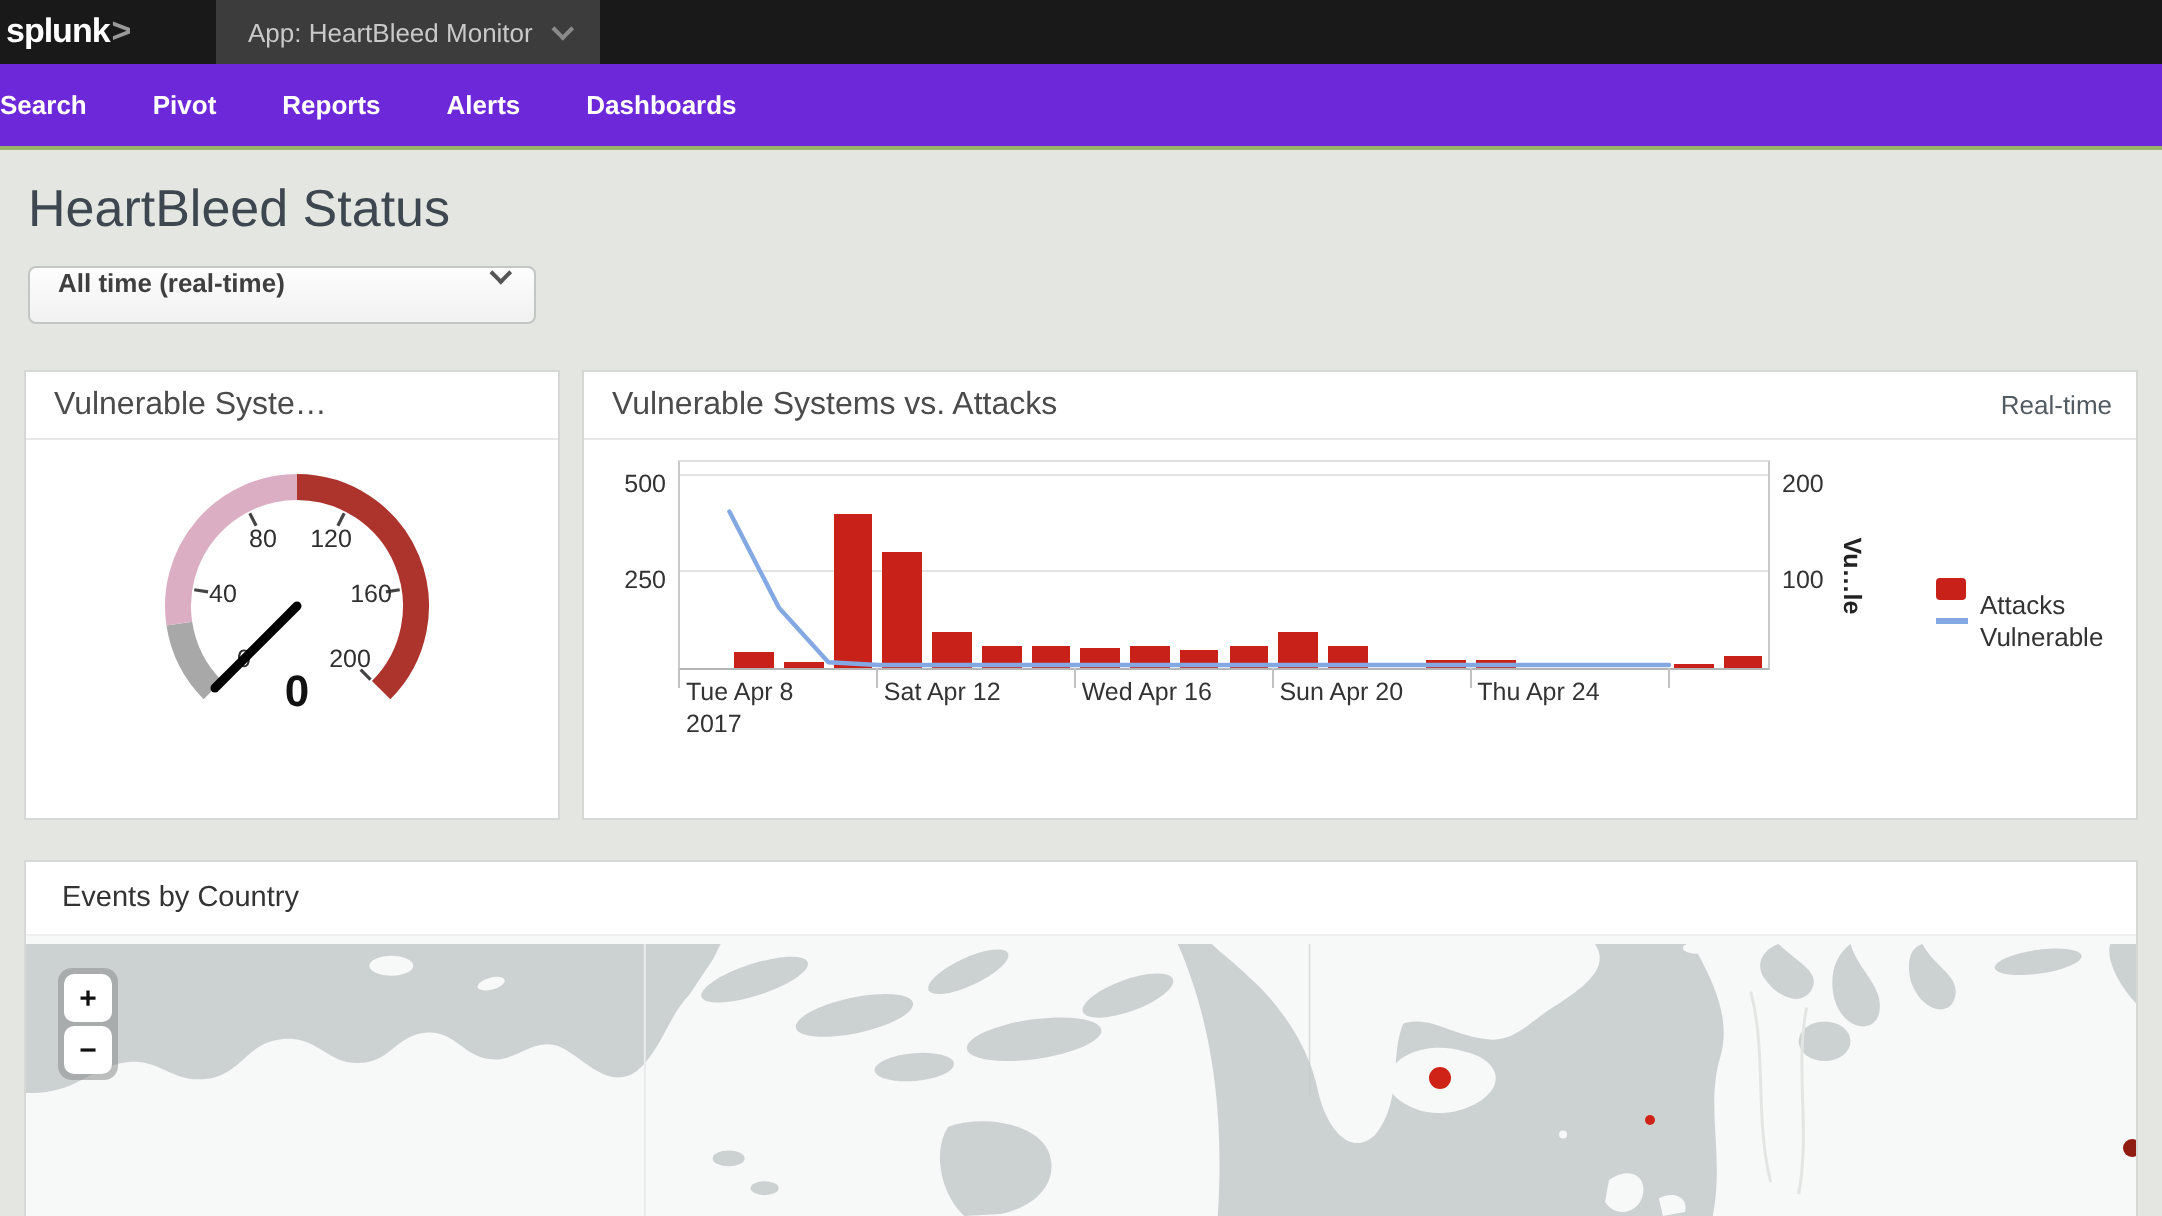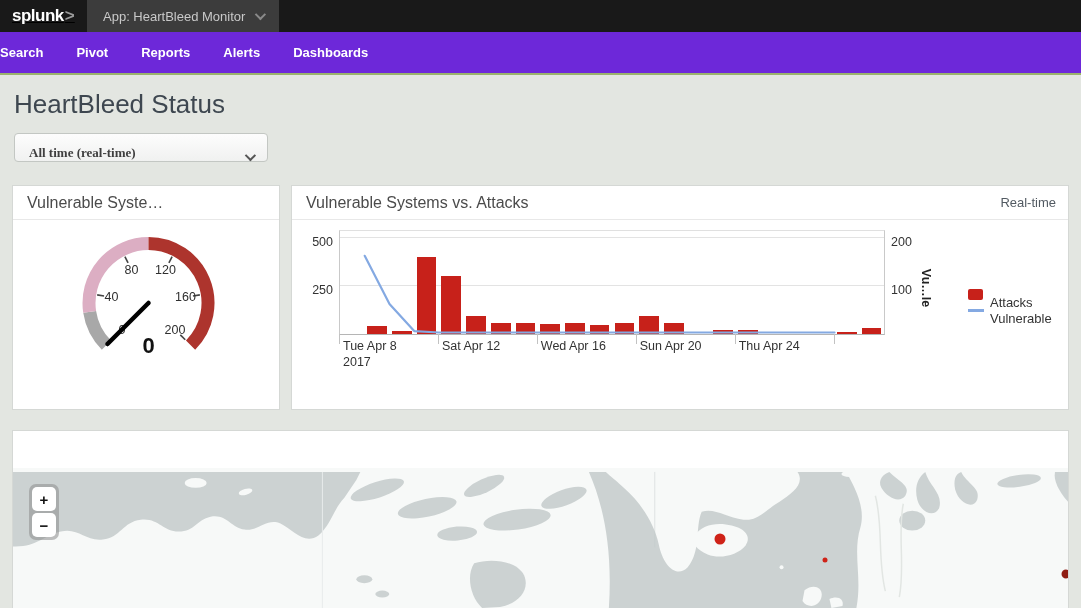--- a/index.html
+++ b/index.html
@@ -3,34 +3,34 @@
 <meta charset="utf-8">
 <style>
   html,body{margin:0;padding:0;}
   body{
     width:1081px;height:608px;overflow:hidden;background:#e3e6e1;
     font-family:"Liberation Sans","DejaVu Sans",sans-serif;
     -webkit-font-smoothing:antialiased;position:relative;
   }
   
   .topbar{height:32px;background:#191919;display:flex;align-items:stretch;}
-  .logo{width:87px;display:flex;align-items:center;padding-left:12px;box-sizing:border-box;cursor:pointer;text-decoration:underline;}
+  .logo{width:108px;display:flex;align-items:center;padding-left:3px;box-sizing:border-box;cursor:pointer;}
   .logo .word{color:#fff;font-weight:bold;font-size:17px;letter-spacing:-0.5px;}
   .logo .gt{color:#9a9a9a;font-weight:bold;font-size:17px;margin-left:1px;}
   .appmenu{background:#3c3c3c;display:flex;align-items:center;padding:4px 16px;cursor:pointer;}
   .appmenu .lbl{color:#c9c9c9;font-size:13px;}
   .chev{display:inline-block;width:6px;height:6px;border-right:2px solid #8a8a8a;border-bottom:2px solid #8a8a8a;transform:rotate(45deg) translateY(-2px);margin-left:10px;}
   
   .navbar{height:41px;background:#6d28d9;border-bottom:2px solid #9ab36b;display:flex;align-items:center;}
   .navitem{color:#fff;font-size:13px;font-weight:bold;margin-right:33px;cursor:pointer;}
   
   .pagetitle{margin:14px 0 0 14px;font-size:26px;font-weight:400;color:#3e4750;}
   .timepicker{position:absolute;left:14px;top:133px;width:254px;height:29px;box-sizing:border-box;
     background:linear-gradient(#fdfdfd,#f0f1f0);border:1px solid #c3c7c3;border-radius:4px;
-    display:flex;align-items:flex-end;padding:0 14px;cursor:pointer;font-family:Liberation Serif, serif;}
+    display:flex;align-items:flex-start;padding:0 14px;cursor:pointer;}
   .timepicker .lbl{font-size:13px;font-weight:bold;color:#3f3f3f;}
   .timepicker .chev{border-color:#555;margin-left:auto;}
   
   .panel{position:absolute;background:#fff;border:1px solid #d5d8d5;box-sizing:border-box;}
   .ptitle{height:33px;line-height:33px;padding-left:14px;font-size:16px;color:#4b4b4b;border-bottom:1px solid #e8e8e8;
     white-space:nowrap;overflow:hidden;}
   #gaugePanel{left:12px;top:185px;width:268px;height:225px;}
   #chartPanel{left:291px;top:185px;width:778px;height:225px;}
   #mapPanel{left:12px;top:430px;width:1057px;height:178px;border-bottom:none;}
   .badge{position:absolute;right:12px;top:0;height:33px;line-height:33px;font-size:13px;color:#525a62;}
@@ -164,20 +164,21 @@
       <div class="xlab" style="left: 248.818px;">Wed Apr 16</div>
       <div class="xtick" style="left: 343.727px;"></div>
       <div class="xlab" style="left: 347.727px;">Sun Apr 20</div>
       <div class="xtick" style="left: 442.636px;"></div>
       <div class="xlab" style="left: 446.636px;">Thu Apr 24</div>
       <div class="xtick" style="left: 541.545px;"></div>
     </div>
 </div>
 
 <div class="panel" id="mapPanel">
+  <div class="mtitle">Events by Country</div>
   <div class="map-body" id="mapBody">
     <svg viewBox="0 0 1057 141" preserveAspectRatio="none">
 
       <rect x="0" y="0" width="1057" height="141" fill="#f7f9f8"></rect>
 
       <path fill="#ccd2d2" d="M0,4 L348,4 L344,12 L332,30 C322,40 318,58 306,68 C292,78 280,62 268,56 C254,50 246,64 232,62 C218,60 214,46 198,49 C184,52 182,64 166,64 C150,64 146,50 128,52 C110,54 108,70 90,72 C72,74 66,60 48,64 C30,68 24,80 0,79 Z"></path>
 
       <g fill="#ccd2d2">
         <ellipse cx="365" cy="22" rx="28" ry="8" transform="rotate(-18 365 22)"></ellipse>
         <ellipse cx="415" cy="40" rx="30" ry="9" transform="rotate(-12 415 40)"></ellipse>

